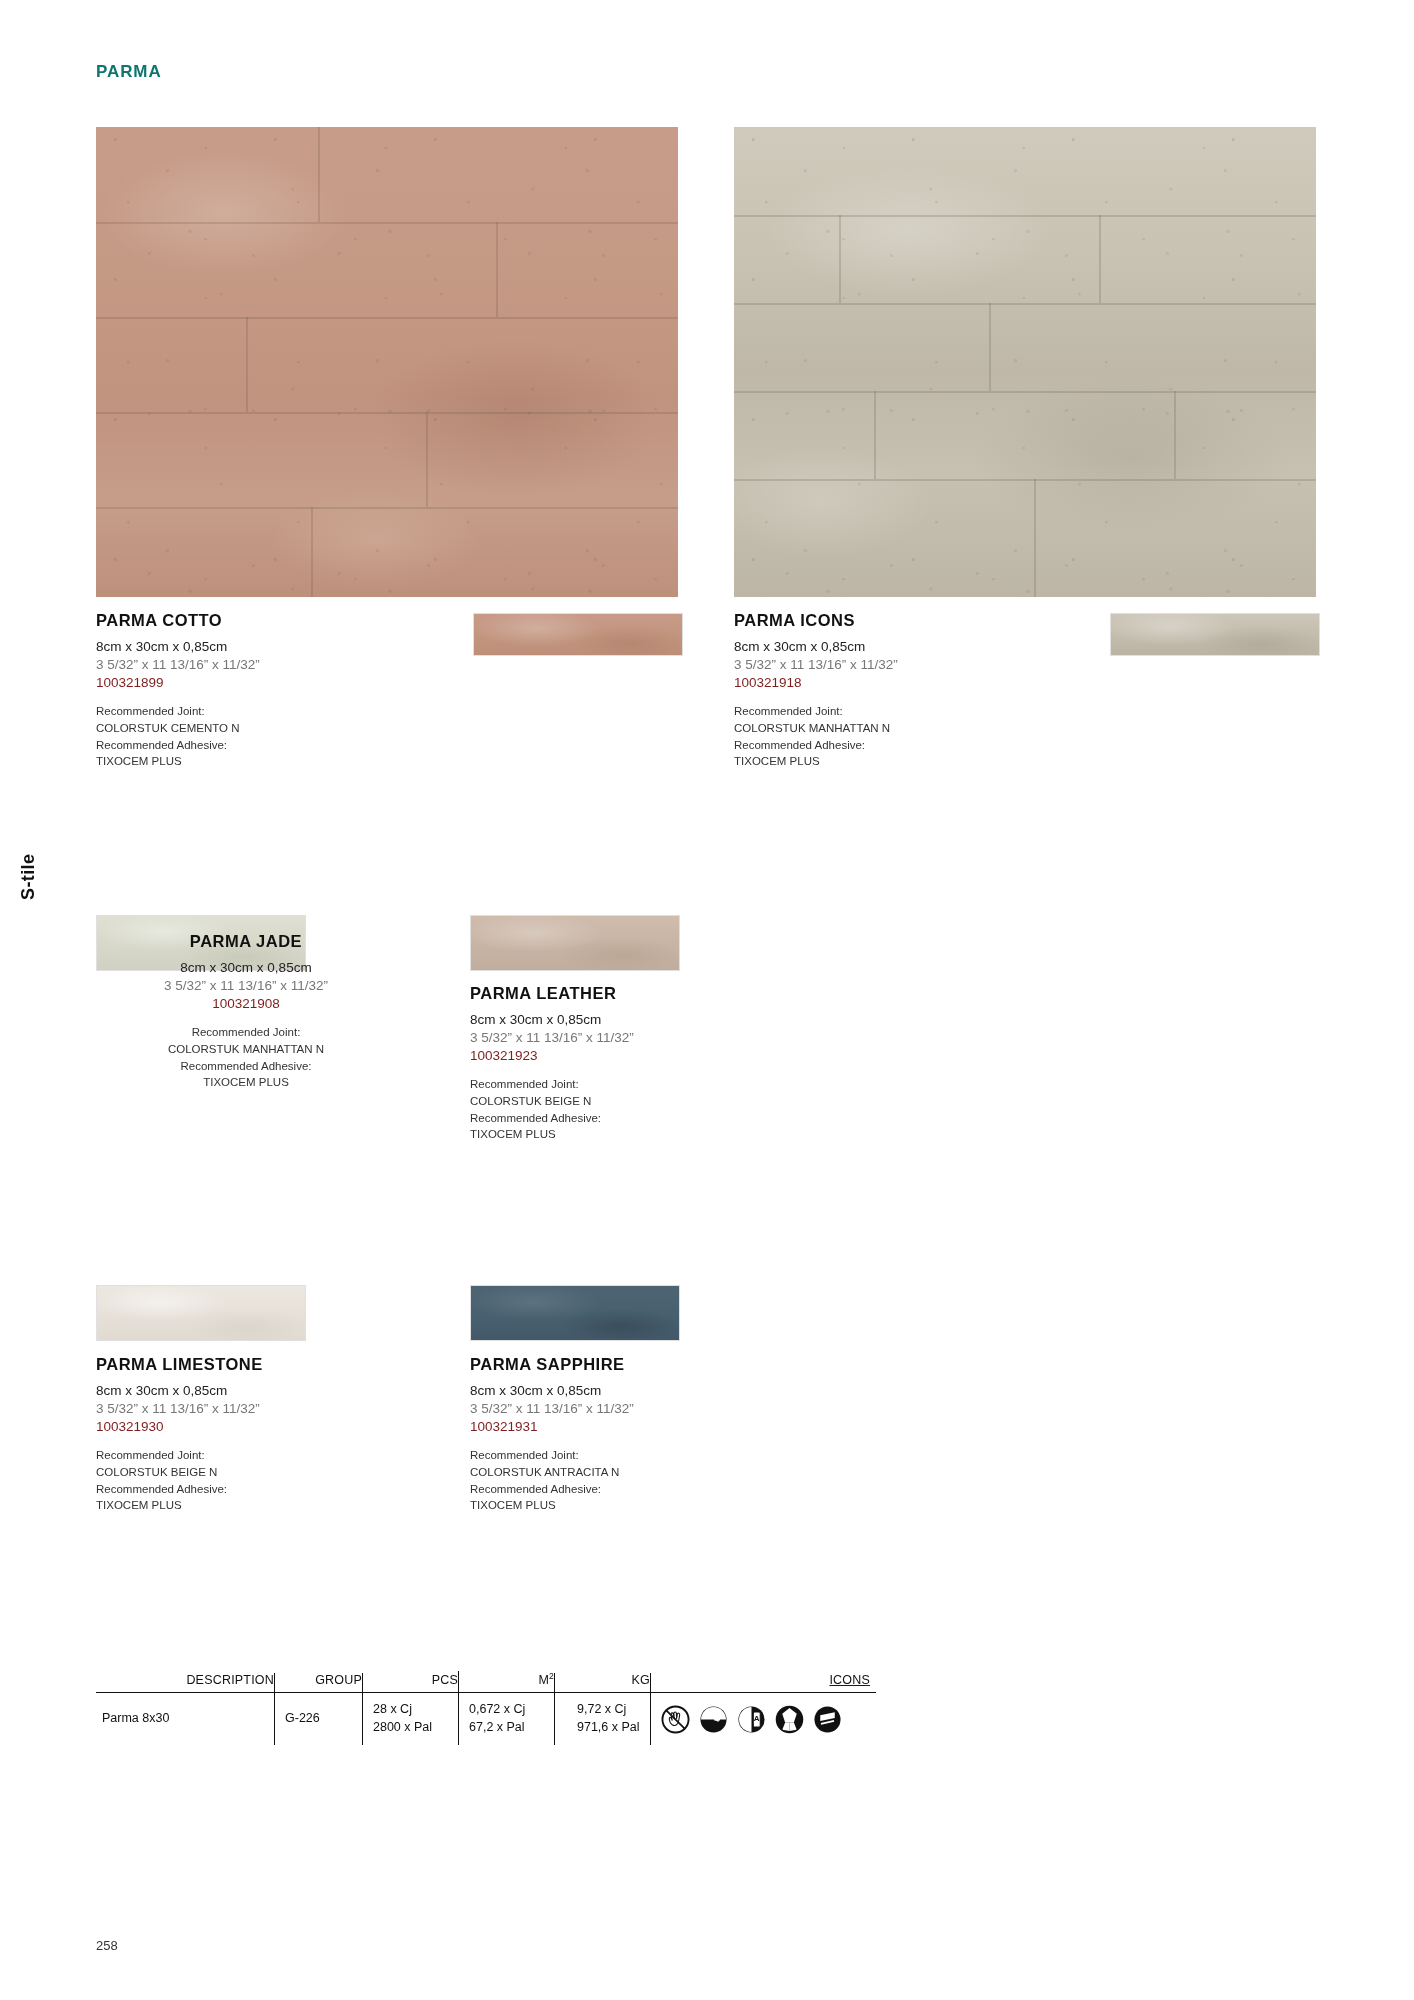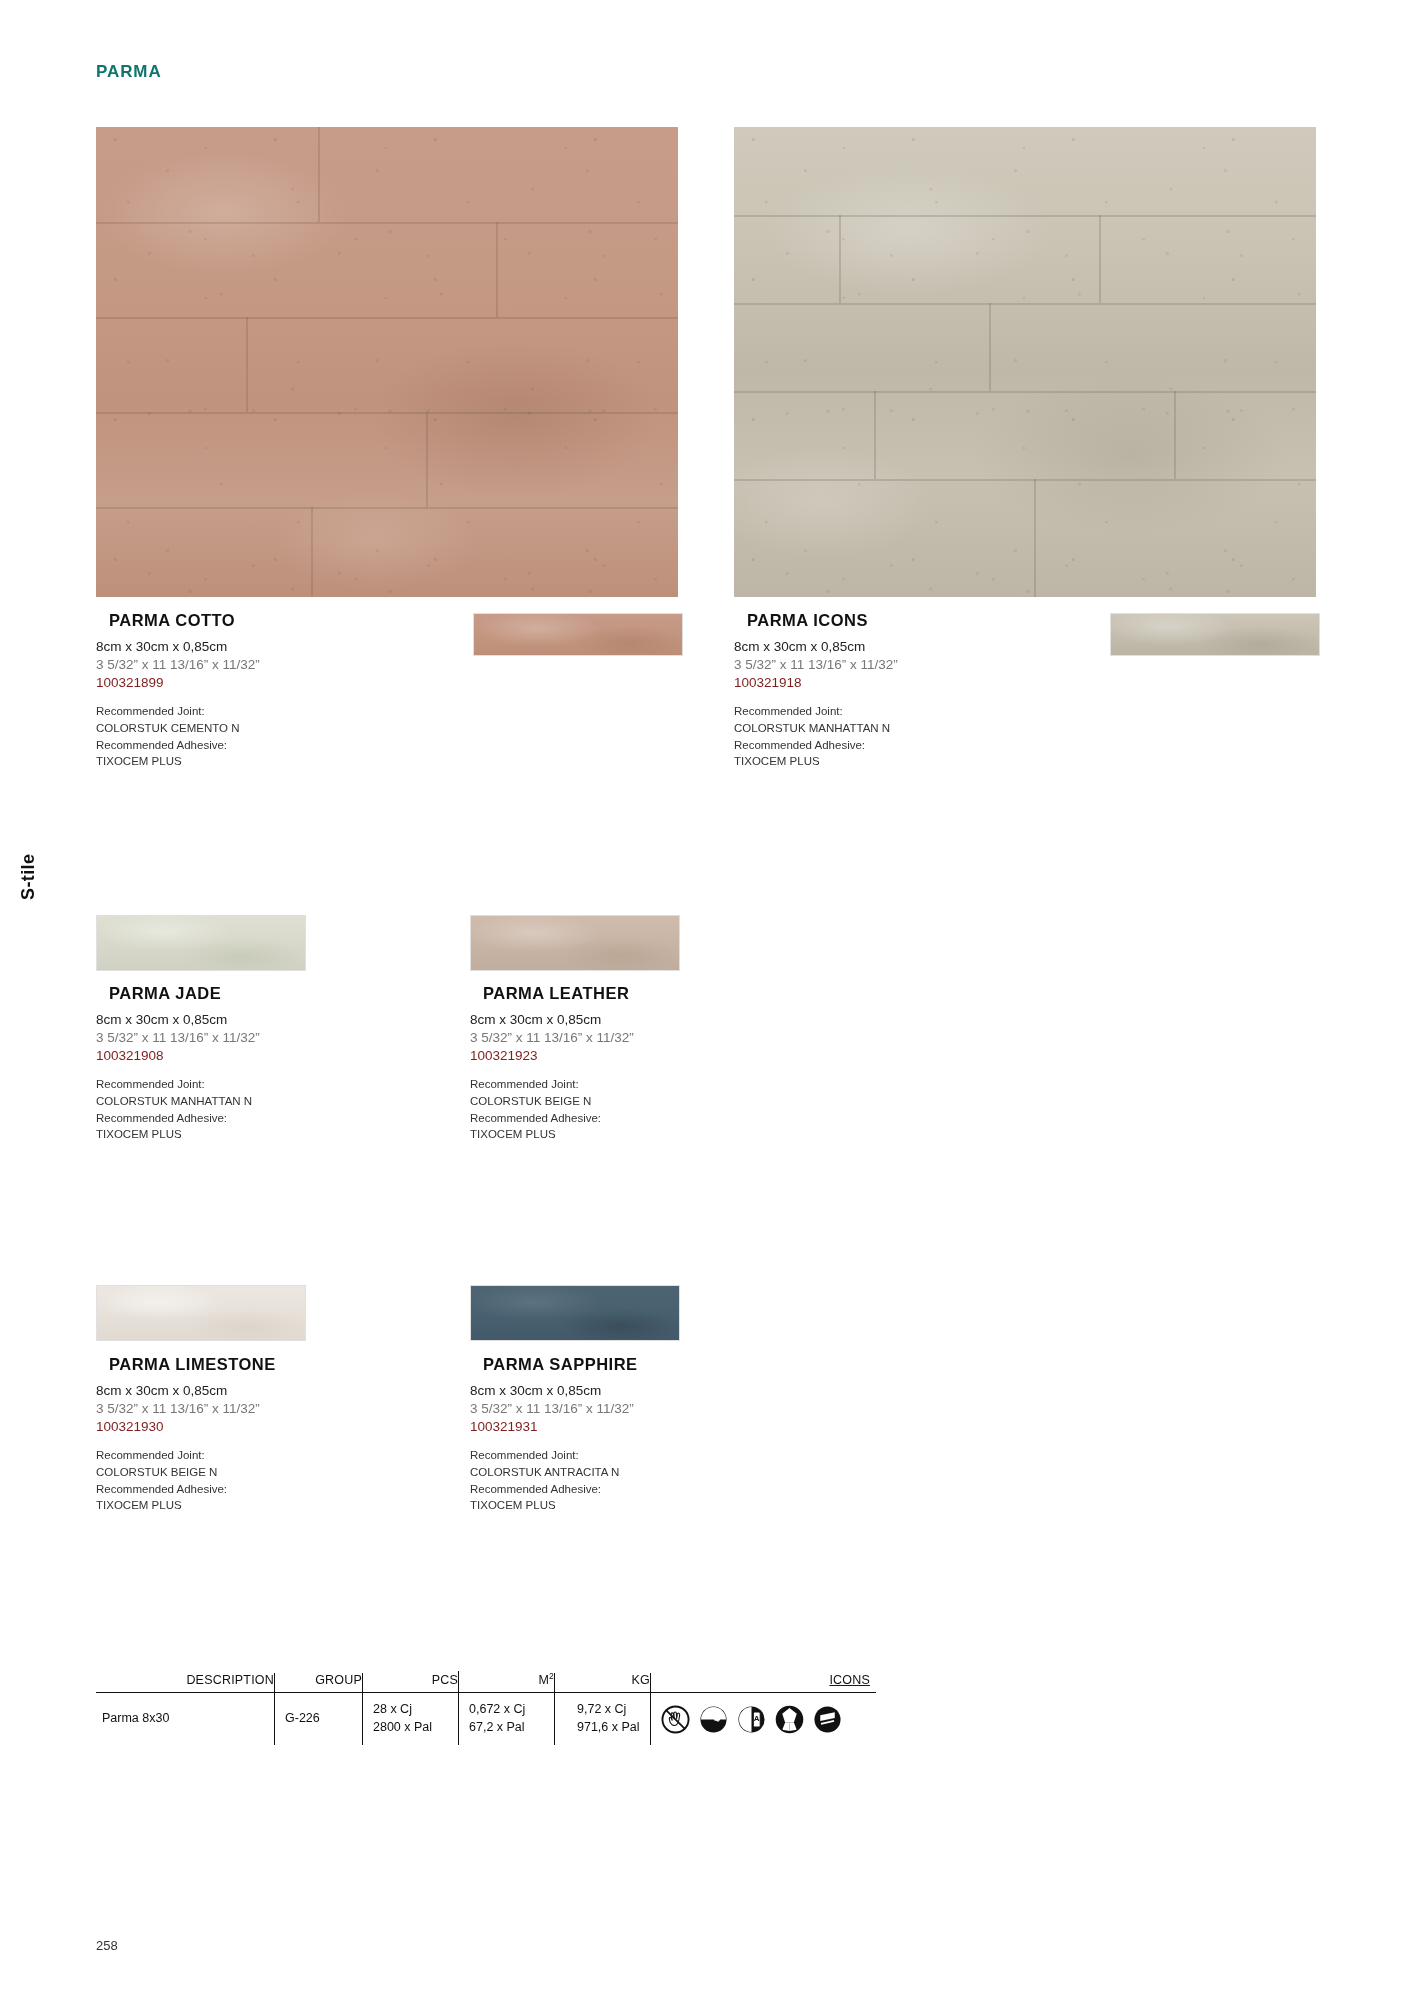--- a/index.html
+++ b/index.html
@@ -163,21 +163,21 @@
   
   .product {
     position: absolute;
     width: 300px;
   }
   .p-name {
     font-size: 16.5px;
     font-weight: bold;
     letter-spacing: 0.5px;
     color: #111;
-    margin: 0 0 8px 13px;
+    margin: 0 0 8px 0;
     white-space: nowrap;
   }
   .p-metric {
     font-size: 13.5px;
     color: #222;
     line-height: 1.32;
   }
   .p-imperial {
     font-size: 13.5px;
     color: #777;
@@ -330,21 +330,21 @@
     <div class="p-rec-value">TIXOCEM PLUS</div>
   </div>
 
   <div class="chip-lg" style="left:96px; top:915px;">
     <div class="chip-inner sw-jade"></div>
   </div>
   <div class="chip-lg" style="left:470px; top:915px;">
     <div class="chip-inner sw-leather"></div>
   </div>
 
-  <div class="product" style="left:96px; top:984px;">
+  <div class="product" style="left:96px; top:932px;text-align:center;">
     <div class="p-name">PARMA JADE</div>
     <div class="p-metric">8cm x 30cm x 0,85cm</div>
     <div class="p-imperial">3 5/32” x 11 13/16” x 11/32”</div>
     <div class="p-code">100321908</div>
     <div class="p-rec-label">Recommended Joint:</div>
     <div class="p-rec-value">COLORSTUK MANHATTAN N</div>
     <div class="p-rec-label">Recommended Adhesive:</div>
     <div class="p-rec-value">TIXOCEM PLUS</div>
   </div>
 

